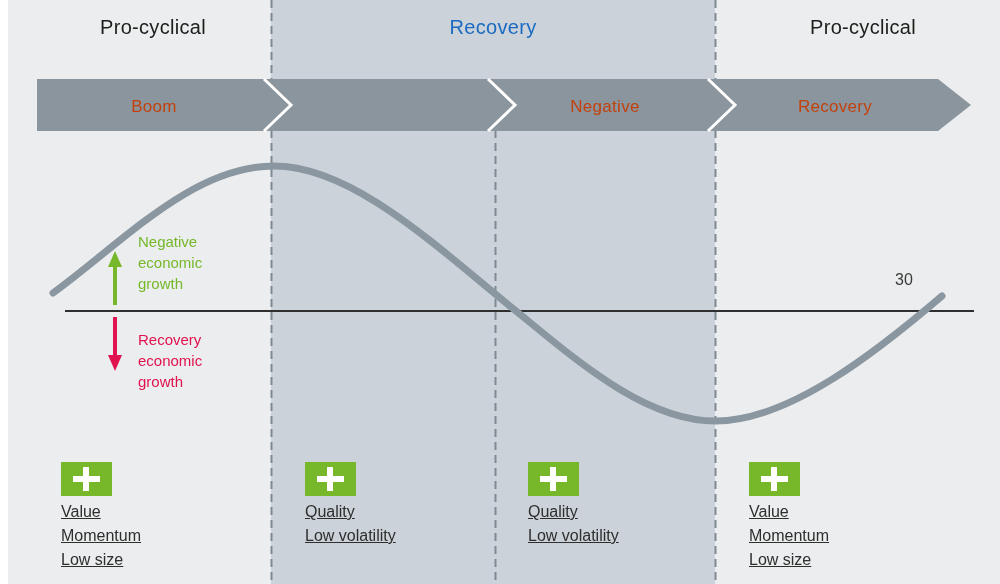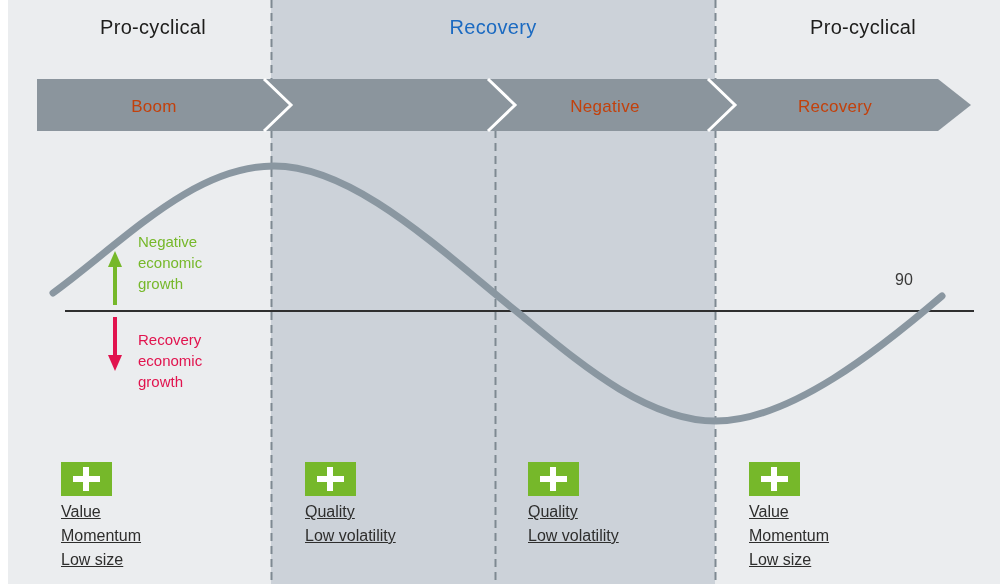--- a/index.html
+++ b/index.html
@@ -95,21 +95,21 @@
     <div>Negative</div>
     <div>economic</div>
     <div>growth</div>
   </div>
   <div class="growth-label growth-negative">
     <div>Recovery</div>
     <div>economic</div>
     <div>growth</div>
   </div>
 
-  <div class="baseline-label">90</div>
+  <div class="baseline-label">30</div>
 
   <div class="factor-col col-0">
     <div class="plus-box">
       <span class="plus-h"></span>
         <span class="plus-v"></span>
     </div>
     <div class="factor-list">
       <div>Value</div>
       <div>Momentum</div>
       <div>Low size</div>

